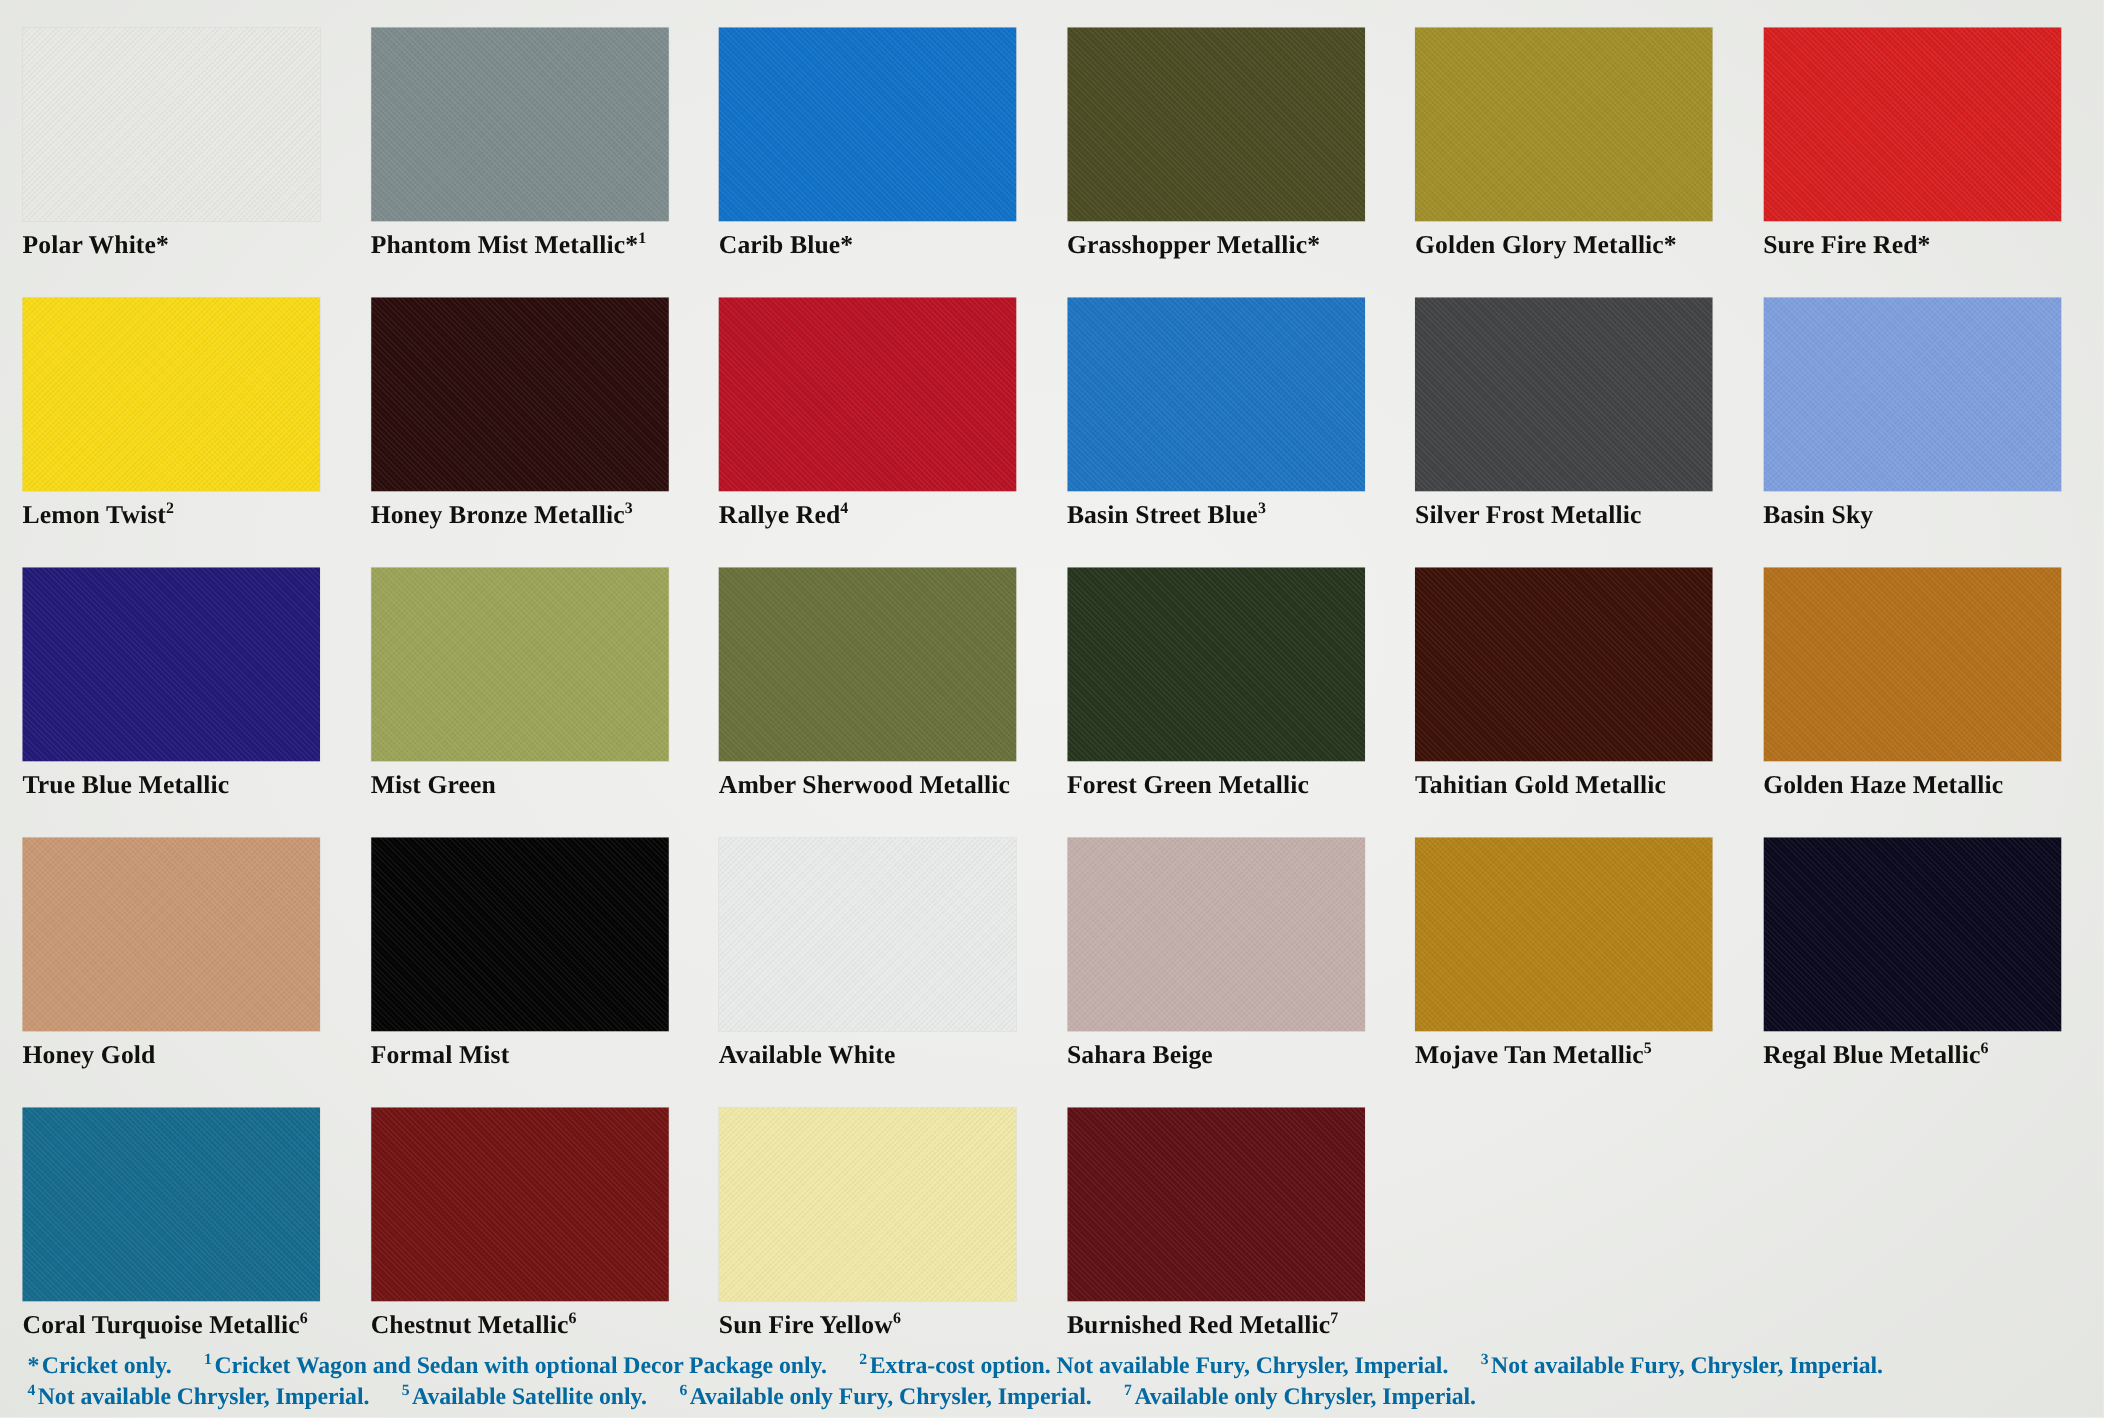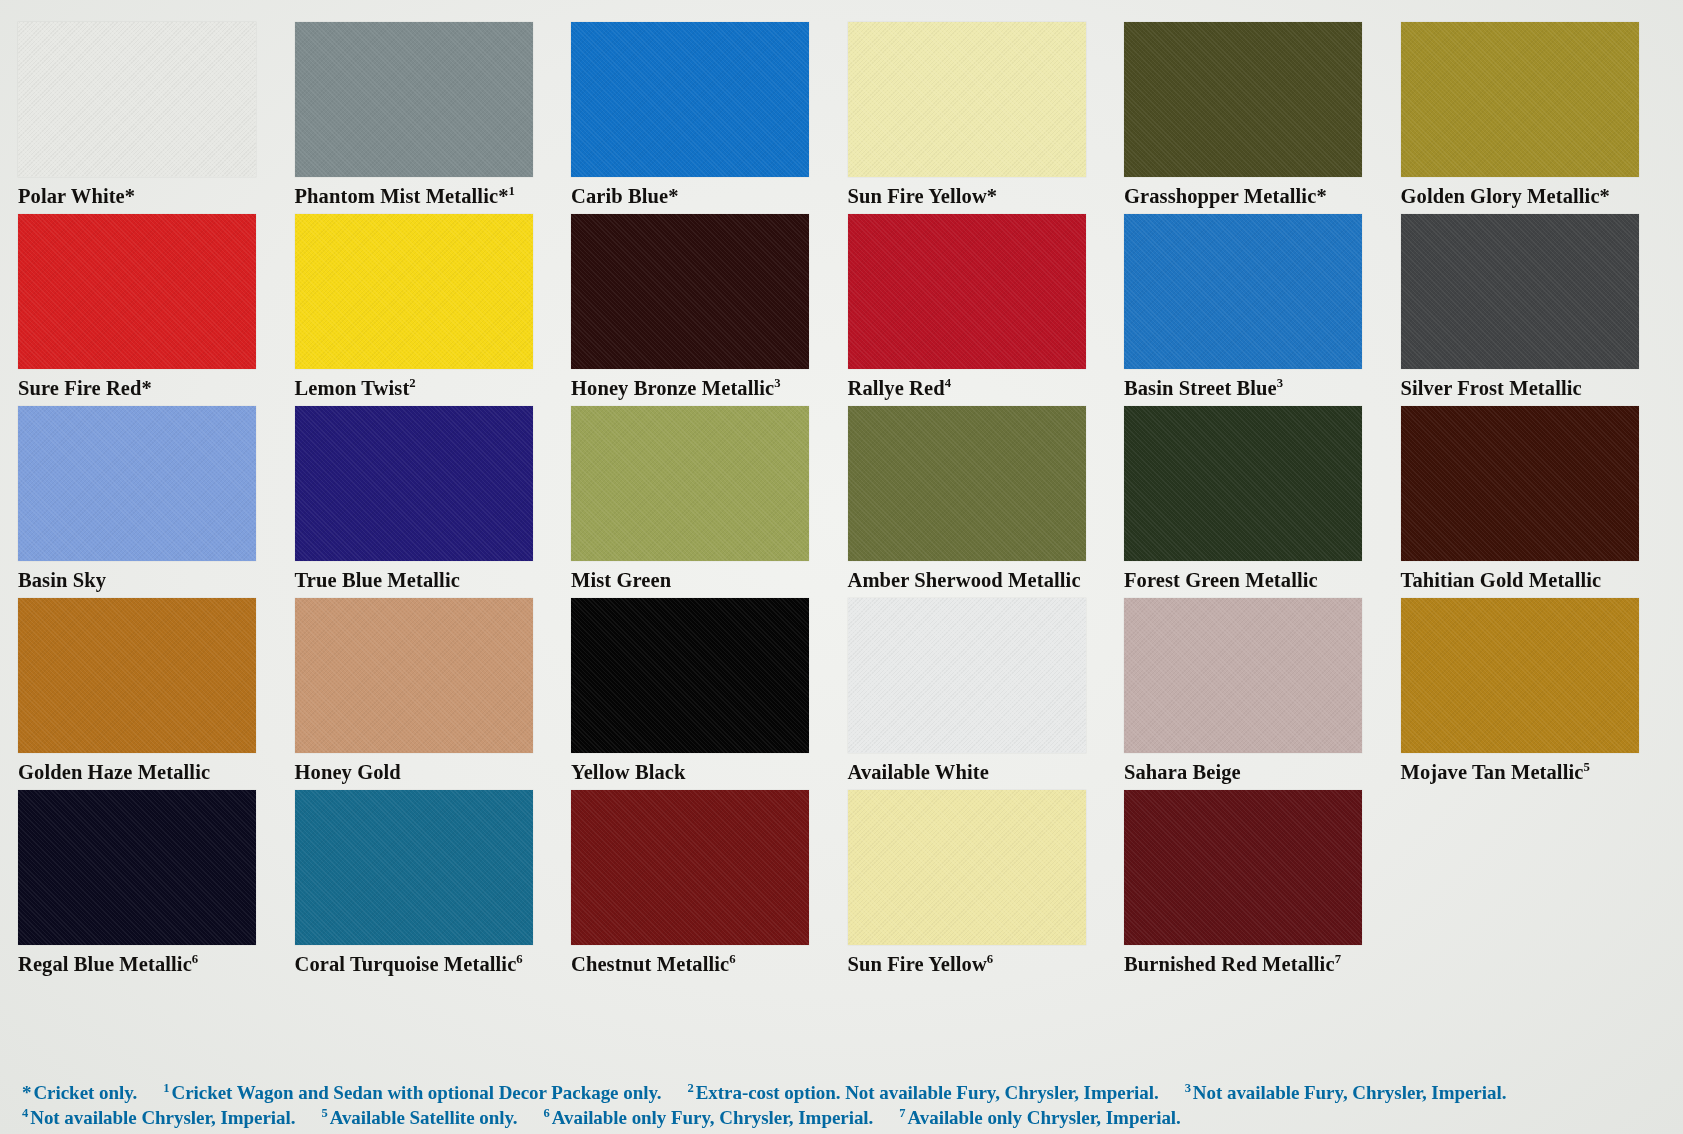--- a/index.html
+++ b/index.html
@@ -28,20 +28,21 @@
     box-sizing: border-box;
     padding: 22px 18px 0 18px;
   }
 
   .grid {
     display: grid;
     grid-template-columns: repeat(6, 1fr);
     grid-auto-rows: 192px;
     column-gap: 12px;
     row-gap: 0px;
+    gap: 24px;
   }
 
   .cell {
     position: relative;
     display: flex;
     flex-direction: column;
   }
   .swatch {
     width: 238px;
     height: 155px;
@@ -119,24 +120,20 @@
       </div>
       <div class="cell">
         <div class="swatch" style="background: rgb(126, 139, 141);"></div>
         <div class="label"><span>Phantom Mist Metallic</span><span>*</span><sup>1</sup></div>
       </div>
       <div class="cell">
         <div class="swatch" style="background: rgb(17, 113, 198);"></div>
         <div class="label"><span>Carib Blue</span><span>*</span></div>
       </div>
       <div class="cell">
-        <div class="swatch" style="background: rgb(238, 234, 176);"></div>
-        <div class="label"><span>Sun Fire Yellow</span><span>*</span></div>
-      </div>
-      <div class="cell">
         <div class="swatch" style="background: rgb(75, 76, 35);"></div>
         <div class="label"><span>Grasshopper Metallic</span><span>*</span></div>
       </div>
       <div class="cell">
         <div class="swatch" style="background: rgb(160, 142, 42);"></div>
         <div class="label"><span>Golden Glory Metallic</span><span>*</span></div>
       </div>
       <div class="cell">
         <div class="swatch" style="background: rgb(214, 31, 33);"></div>
         <div class="label"><span>Sure Fire Red</span><span>*</span></div>
@@ -188,21 +185,21 @@
       <div class="cell">
         <div class="swatch" style="background: rgb(178, 112, 28);"></div>
         <div class="label"><span>Golden Haze Metallic</span></div>
       </div>
       <div class="cell">
         <div class="swatch" style="background: rgb(200, 151, 115);"></div>
         <div class="label"><span>Honey Gold</span></div>
       </div>
       <div class="cell">
         <div class="swatch" style="background: rgb(5, 5, 5);"></div>
-        <div class="label"><span>Yellow Black</span></div>
+        <div class="label"><span>Formal Mist</span></div>
       </div>
       <div class="cell">
         <div class="swatch" style="background: rgb(232, 234, 234);"></div>
         <div class="label"><span>Available White</span></div>
       </div>
       <div class="cell">
         <div class="swatch" style="background: rgb(194, 174, 171);"></div>
         <div class="label"><span>Sahara Beige</span></div>
       </div>
       <div class="cell">

